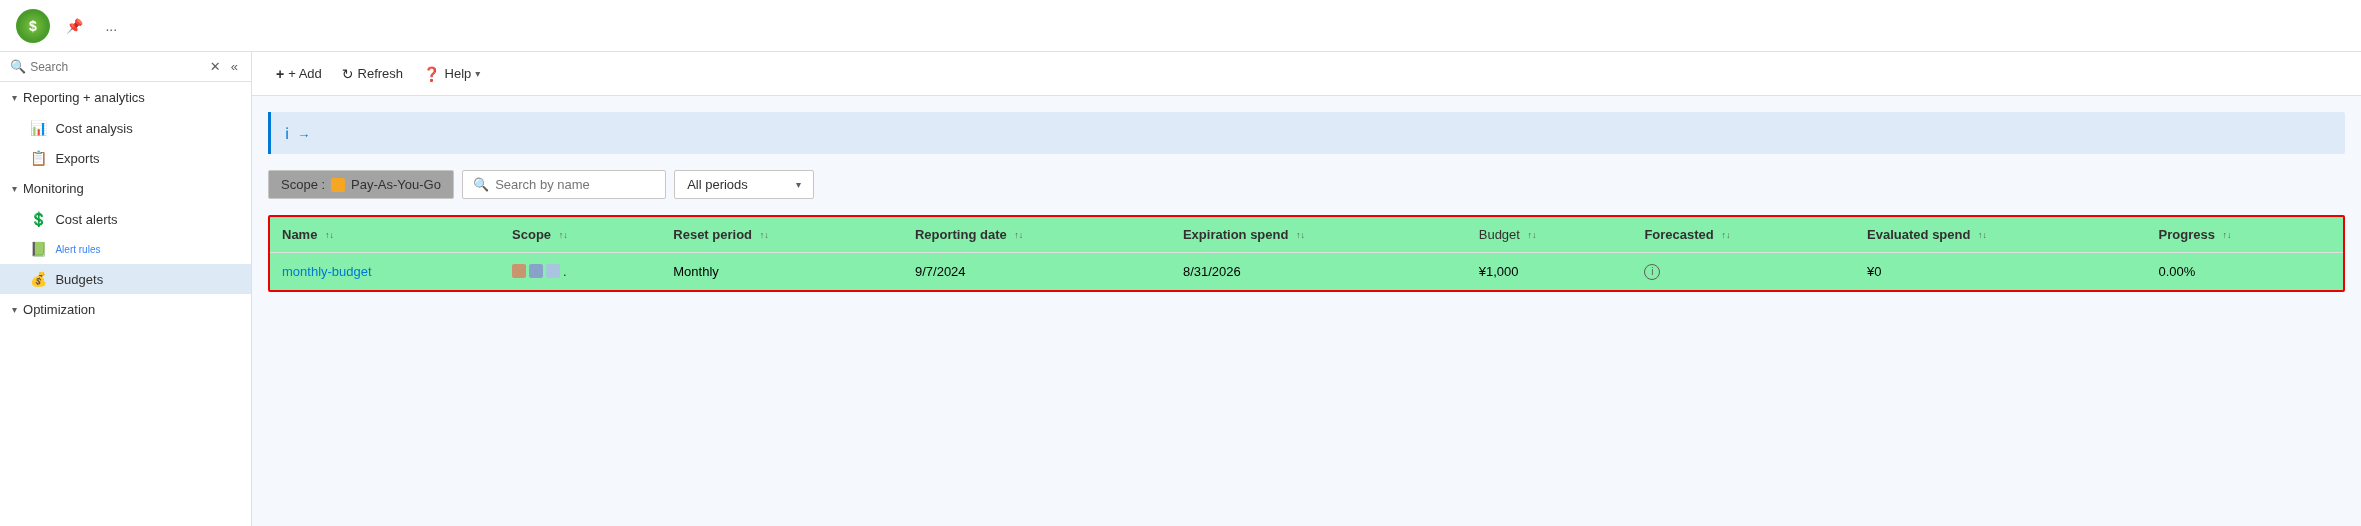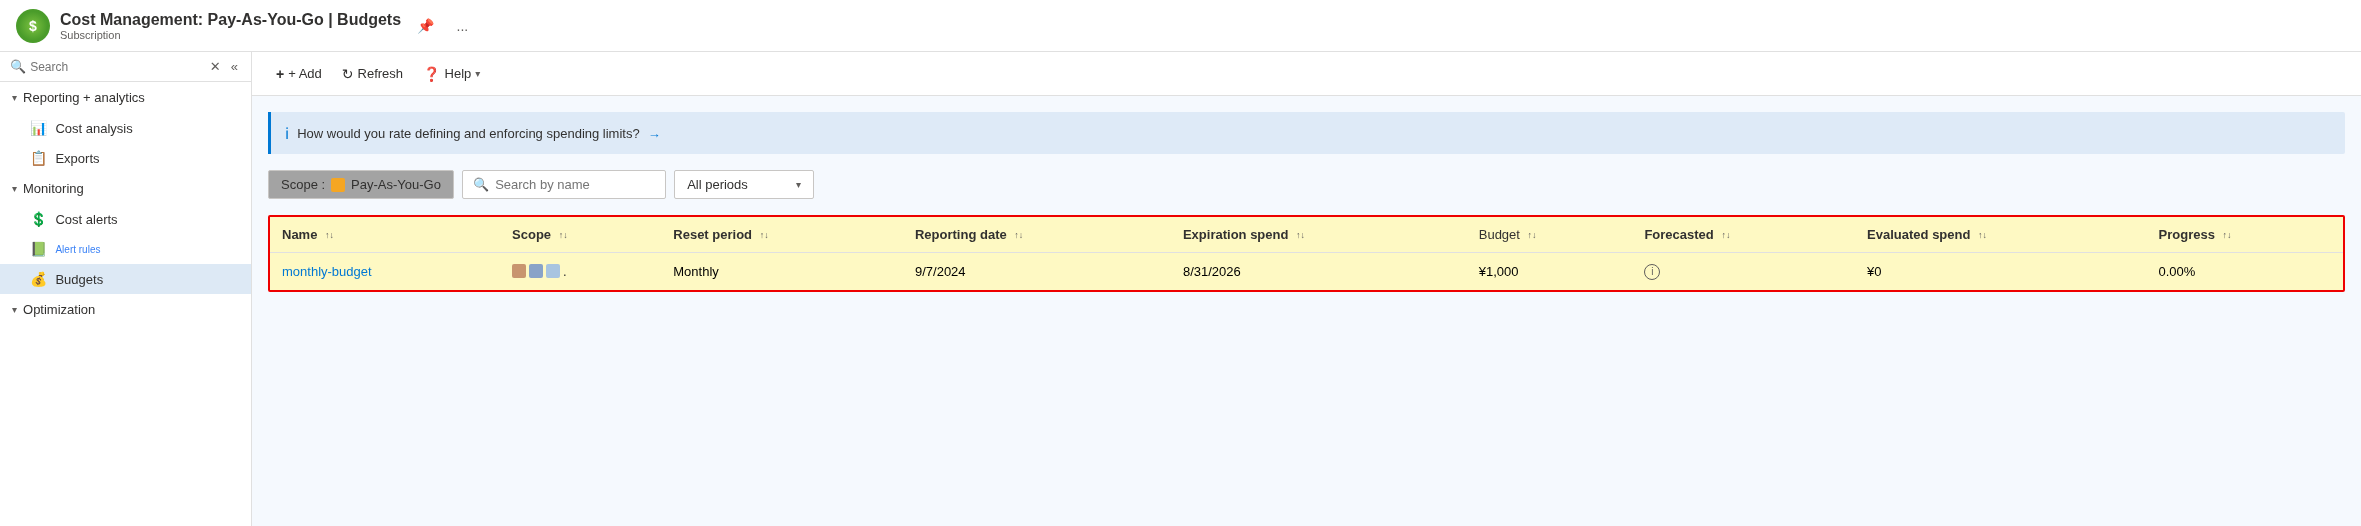--- a/index.html
+++ b/index.html
@@ -4,24 +4,20 @@
   <style>
     * { box-sizing: border-box; margin: 0; padding: 0; }
     body { font-family: 'Segoe UI', Arial, sans-serif; font-size: 13px; background: #fff; display: flex; flex-direction: column; height: 526px; overflow: hidden; }
   </style>
 </head>
 <body>
 
 <div style="display:flex; align-items:center; padding:8px 16px; border-bottom:1px solid #e0e0e0; background:#fff; height:52px; gap:10px;">
   <div style="width:34px; height:34px; background:radial-gradient(circle, #7dc241 0%, #4a9c2a 60%); border-radius:50%; display:flex; align-items:center; justify-content:center; color:white; font-weight:bold; font-size:14px; flex-shrink:0;">
     <span>$</span>
-  </div>
-  <div style="display:flex; flex-direction:column;">
-    <span style="font-size:16px; font-weight:600; color:#323130;">Cost Management: Pay-As-You-Go | Budgets</span>
-    <span style="font-size:11px; color:#605e5c;">Subscription</span>
   </div>
   <button style="background:none; border:none; cursor:pointer; color:#605e5c; font-size:14px; padding:2px 6px;">📌</button>
   <button style="background:none; border:none; cursor:pointer; color:#605e5c; font-size:14px; padding:2px 6px;">...</button>
 </div>
 
 <div style="display:flex; flex:1; overflow:hidden;">
 
   <div style="width:252px; border-right:1px solid #e0e0e0; background:#fff; display:flex; flex-direction:column; flex-shrink:0; overflow-y:auto;">
 
     <div style="display:flex; align-items:center; padding:6px 10px; border-bottom:1px solid #e0e0e0; gap:4px;">
@@ -88,41 +84,40 @@
         <span style="font-size:14px;">❓</span>
         <span>Help</span>
         <span style="font-size:10px; color:#605e5c;">▾</span>
       </button>
     </div>
 
     <div style="flex:1; overflow:auto; background:#f5f9fe; padding:16px;">
 
       <div style="display:flex; align-items:center; gap:8px; background:#deeaf7; border-left:3px solid #0078d4; padding:10px 14px; margin-bottom:16px; border-radius:0 2px 2px 0; font-size:13px; color:#323130;">
         <span style="color:#0078d4; font-size:16px;">ℹ</span>
-        <span>How would you rate defining and enforcing spending limits?</span>
         <span style="color:#0078d4; cursor:pointer;">→</span>
       </div>
 
       <div style="display:flex; align-items:center; gap:8px; margin-bottom:16px;">
         <button style="display:flex; align-items:center; gap:6px; border:1px solid #c8c6c4; border-radius:2px; padding:6px 12px; background:#a3a3a3; cursor:pointer; font-size:13px; color:#323130;">
           <span>Scope :</span>
           <span style="width:14px; height:14px; background:#f5a623; border-radius:2px; display:inline-block;"></span>
           <span>Pay-As-You-Go</span>
         </button>
         <div style="display:flex; align-items:center; border:1px solid #c8c6c4; border-radius:2px; padding:6px 10px; background:#fff; gap:6px;">
           <span style="color:#605e5c; font-size:13px;">🔍</span>
           <input style="border: none; outline: none; font-size: 13px; color: rgb(161, 159, 157); background: transparent; width: 160px;" placeholder="Search by name">
         </div>
         <button style="display:flex; align-items:center; border:1px solid #c8c6c4; border-radius:2px; padding:6px 12px; background:#fff; cursor:pointer; font-size:13px; color:#323130; gap:8px; min-width:140px;">
           <span>All periods</span>
           <span style="font-size:10px; color:#605e5c; margin-left:auto;">▾</span>
         </button>
       </div>
 
-      <div style="border:2px solid #e00; border-radius:2px; background:#fef9c3; overflow:auto;">
+      <div style="border:2px solid #e00; border-radius:2px; background:#86efac; overflow:auto;">
         <table style="width:100%; border-collapse:collapse;">
           <thead>
             <tr>
               <th style="padding:10px 12px; text-align:left; font-weight:600; font-size:13px; color:#323130; border-bottom:1px solid #e0e0e0; white-space:nowrap;">
                 <span>Name</span>
                 <span style="display:inline-flex; flex-direction:column; margin-left:4px; vertical-align:middle; line-height:1; font-size:9px; color:#605e5c; cursor:pointer;">↑↓</span>
               </th>
               <th style="padding:10px 12px; text-align:left; font-weight:600; font-size:13px; color:#323130; border-bottom:1px solid #e0e0e0; white-space:nowrap;">
                 <span>Scope</span>
                 <span style="display:inline-flex; flex-direction:column; margin-left:4px; vertical-align:middle; line-height:1; font-size:9px; color:#605e5c; cursor:pointer;">↑↓</span>

